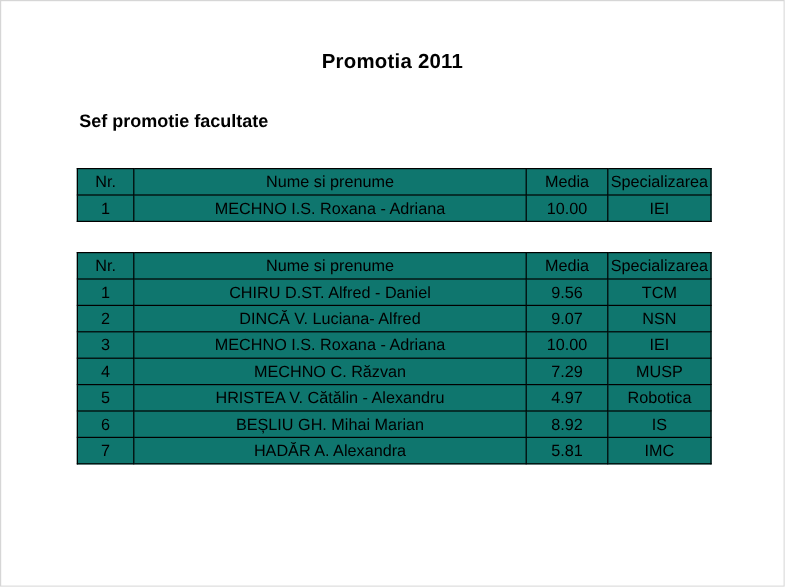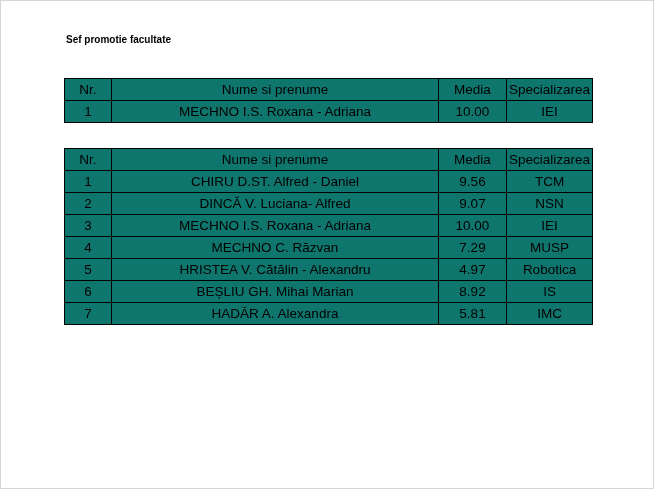--- a/index.html
+++ b/index.html
@@ -19,21 +19,21 @@
     }
     .doc-title {
       font-size: 17px;
       font-weight: bold;
       text-align: center;
       margin: 40px 0 0 0;
       line-height: 22px;
       letter-spacing: 0.2px;
     }
     .section-heading {
-      font-size: 10px;
+      font-size: 15px;
       font-weight: bold;
       margin: 0 16px 0 65px;
       line-height: 18px;
     }
     .heading-1 { margin-top: 30px; }
     .heading-2 { margin-top: 42px; }
     table.data-table {
       border-collapse: collapse;
       table-layout: fixed;
       margin-left: 63px;
@@ -57,20 +57,21 @@
     col.col-nr   { width: 47px; }
     col.col-nume { width: 327px; }
     col.col-media { width: 68px; }
     col.col-spec { width: 85px; }
   </style>
 </head>
 <body>
 
 <div class="page">
 
+  <h1 class="doc-title">Promotia 2011</h1>
 
   <section>
     <h2 class="section-heading heading-1">Sef promotie facultate</h2>
     <table class="data-table table-1" data-table="sections.0.table">
       <colgroup>
         <col class="col-nr">
         <col class="col-nume">
         <col class="col-media">
         <col class="col-spec">
       </colgroup>

